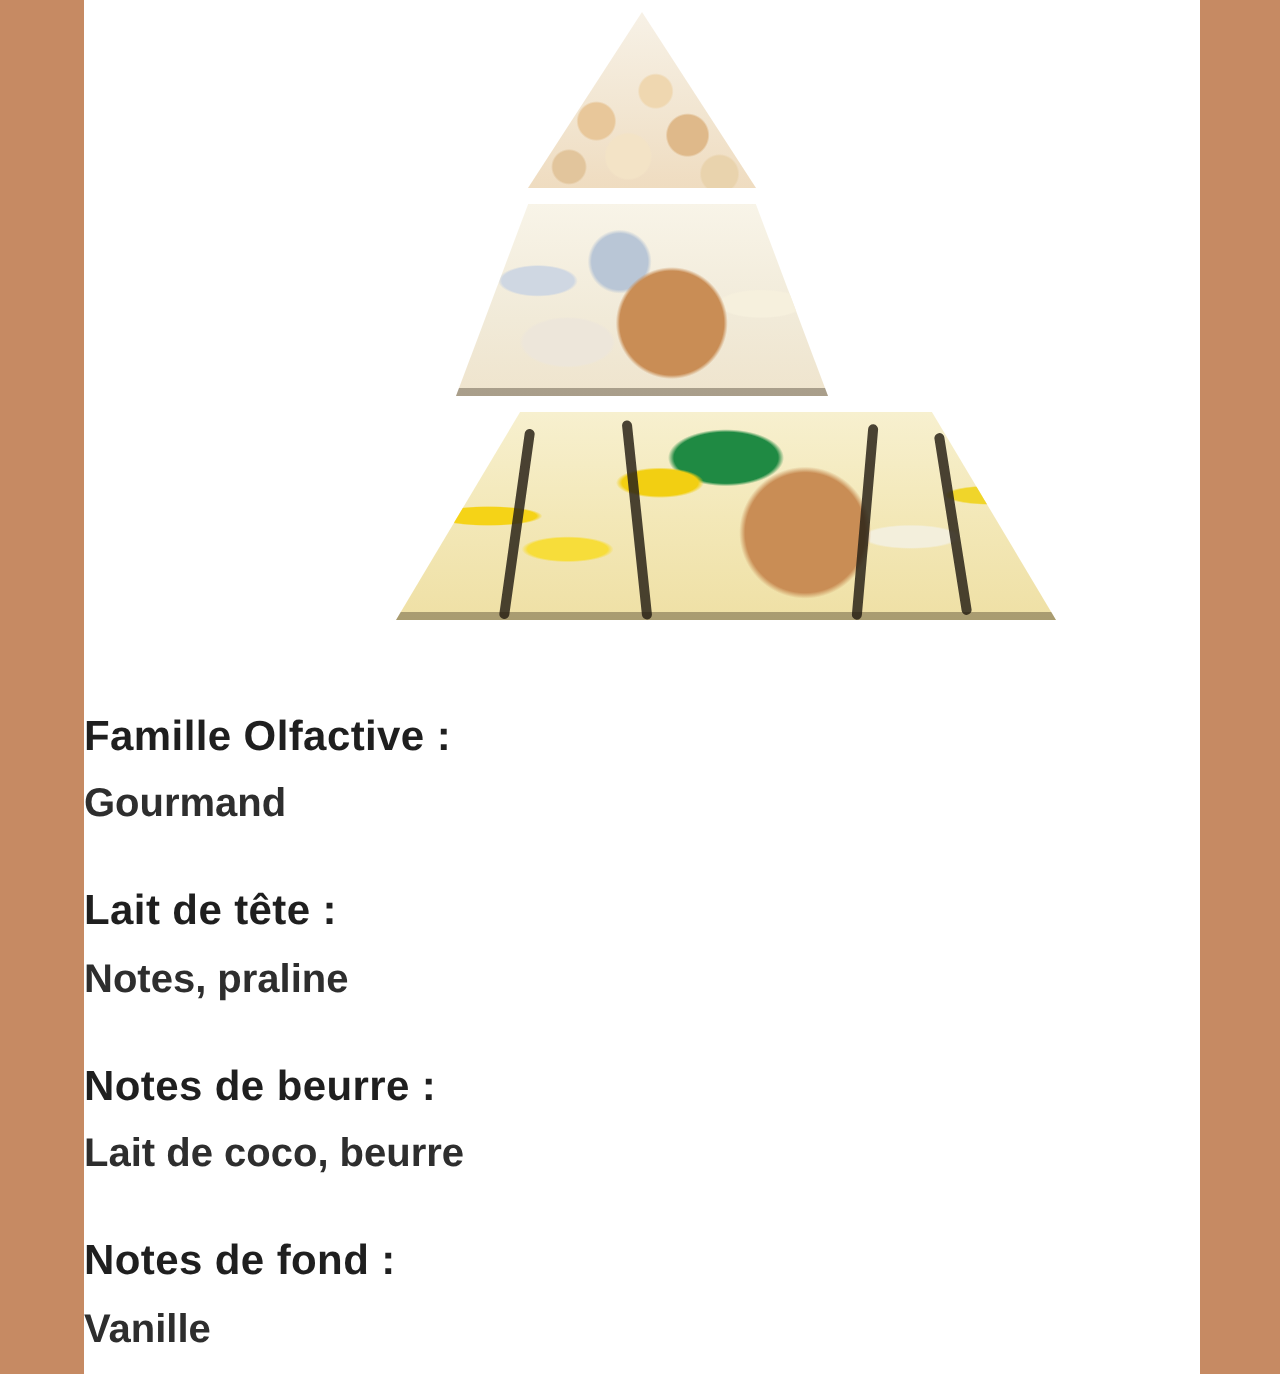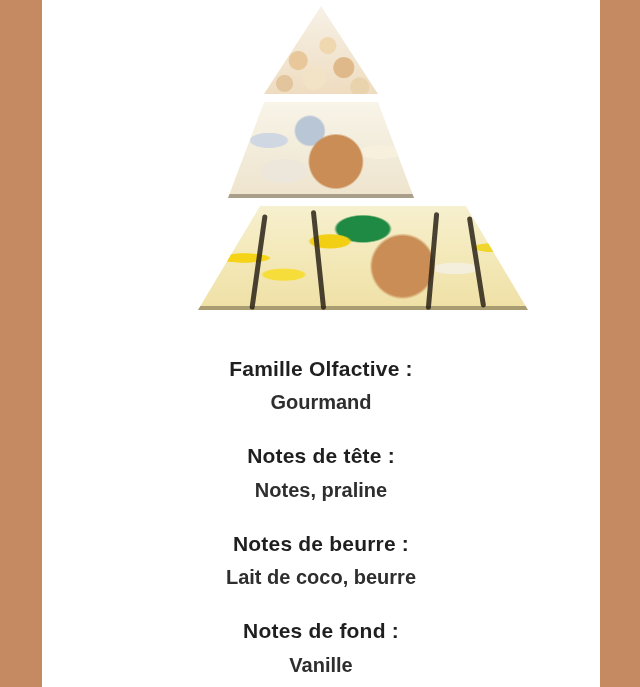--- a/index.html
+++ b/index.html
@@ -101,21 +101,20 @@
     position: absolute;
     width: 5px;
     background: #2a2317;
     border-radius: 3px;
     opacity: .85;
   }
 
   
   .notes {
     padding: 34px 0 0 0;
-    text-align: center;
     color: #2a2a2a;
   }
   .note-group {
     margin-bottom: 24px;
   }
   .note-group:last-child { margin-bottom: 4px; }
   .note-label {
     font-size: 21px;
     font-weight: bold;
     letter-spacing: .2px;
@@ -147,21 +146,21 @@
   </div>
 
   <div class="notes">
 
     <div class="note-group">
       <div class="note-label">Famille Olfactive :</div>
       <div class="note-value">Gourmand</div>
     </div>
 
     <div class="note-group">
-      <div class="note-label">Notes de tête :</div>
+      <div class="note-label">Lait de tête :</div>
       <div class="note-value">Notes, praline</div>
     </div>
 
     <div class="note-group">
       <div class="note-label">Notes de beurre :</div>
       <div class="note-value">Lait de coco, beurre</div>
     </div>
 
     <div class="note-group">
       <div class="note-label">Notes de fond :</div>

